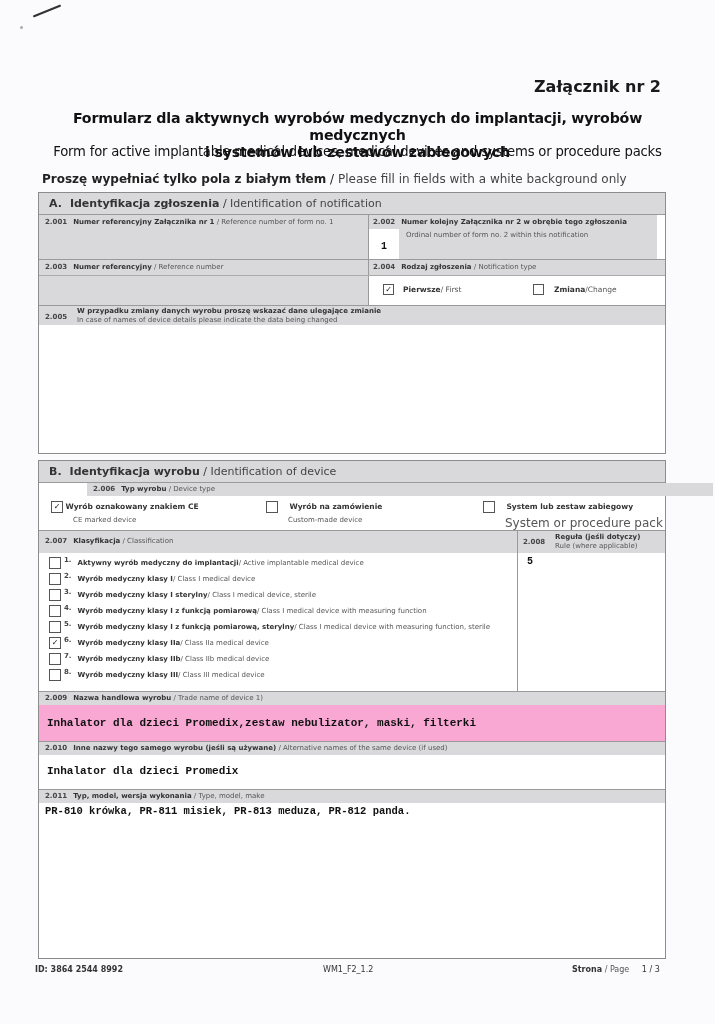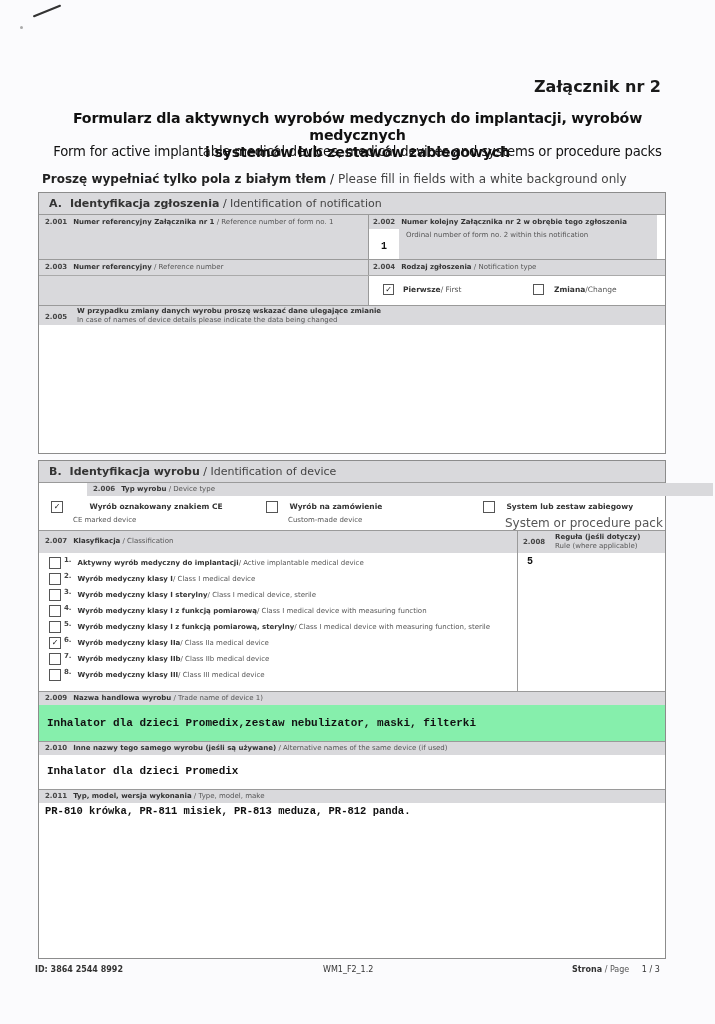--- a/index.html
+++ b/index.html
@@ -115,21 +115,21 @@
   <div class="sec-head">
     <span class="letter">B.</span><span class="pl">Identyfikacja wyrobu</span><span> / </span><span class="en">Identification of device</span>
   </div>
 
   <div class="bar" style="left:0; top:22px; width:626px; height:13px; padding:2px 0 0 6px;margin-left:48px;">
     <span class="num">2.006</span><span class="pl">Typ wyrobu</span><span class="en"> / Device type</span>
   </div>
   <div class="cell" style="left:0; top:35px; width:626px; height:34px; background:#fff; font-size:7.5px;">
     <div style="position:absolute; left:12px; top:5px;">
       <span class="checkbox" style="width:12px; height:12px;">✓</span>
-      <span style="margin-left:24px; font-weight:bold; color:#333;text-align:right;">Wyrób oznakowany znakiem CE</span>
+      <span style="margin-left:0; font-weight:bold; color:#333;text-align:right;">Wyrób oznakowany znakiem CE</span>
       <div style="margin-left:22px; margin-top:3px; color:#555; font-size:7px;">CE marked device</div>
     </div>
     <div style="position:absolute; left:227px; top:5px;">
       <span class="checkbox" style="width:12px; height:12px;"></span>
       <span style="margin-left:9px; font-weight:bold; color:#333;">Wyrób na zamówienie</span>
       <div style="margin-left:22px; margin-top:3px; color:#555; font-size:7px;">Custom-made device</div>
     </div>
     <div style="position:absolute; left:444px; top:5px;">
       <span class="checkbox" style="width:12px; height:12px;"></span>
       <span style="margin-left:9px; font-weight:bold; color:#333;">System lub zestaw zabiegowy</span>
@@ -200,21 +200,21 @@
     </div>
   </div>
   <div class="cell" style="left:479px; top:92px; width:147px; height:138px; background:#fff;">
     <span class="mono" style="position:absolute; left:9px; top:3px; font-size:10px;">5</span>
   </div>
   <div class="hline" style="left:0; top:230px; width:626px;"></div>
 
   <div class="bar" style="left:0; top:231px; width:626px; height:13px; padding:2px 0 0 6px;">
     <span class="num">2.009</span><span class="pl">Nazwa handlowa wyrobu</span><span class="en"> / Trade name of device  1)</span>
   </div>
-  <div class="cell" style="left:0; top:244px; width:626px; height:36px; background:#86efac;">
+  <div class="cell" style="left:0; top:244px; width:626px; height:36px; background:#f9a8d4;">
     <span class="mono" style="position:absolute; left:8px; top:12px; font-size:11px;">Inhalator dla dzieci Promedix,zestaw nebulizator, maski, filterki</span>
   </div>
   <div class="hline" style="left:0; top:280px; width:626px;"></div>
 
   <div class="bar" style="left:0; top:281px; width:626px; height:13px; padding:2px 0 0 6px;">
     <span class="num">2.010</span><span class="pl">Inne nazwy tego samego wyrobu (jeśli są używane)</span><span class="en"> / Alternative names of the same device (if used)</span>
   </div>
   <div class="cell" style="left:0; top:294px; width:626px; height:34px; background:#fff;">
     <span class="mono" style="position:absolute; left:8px; top:10px; font-size:11px;">Inhalator dla dzieci Promedix</span>
   </div>

